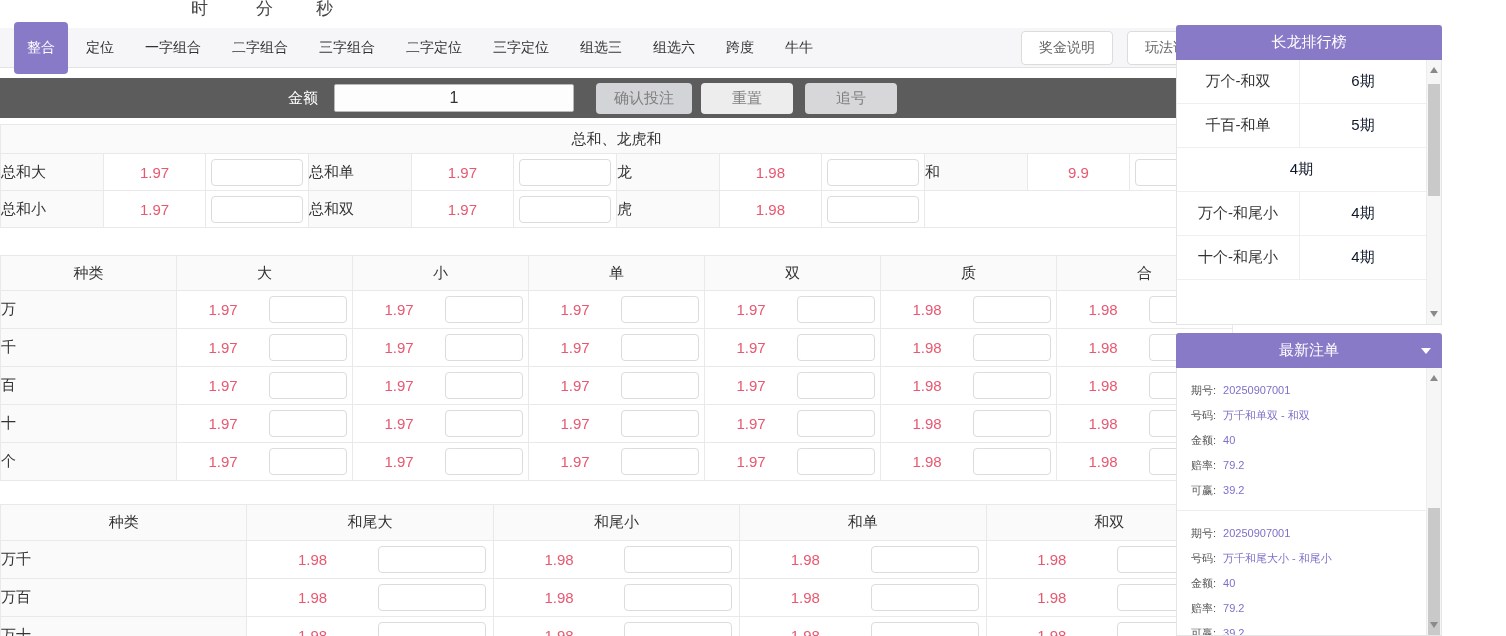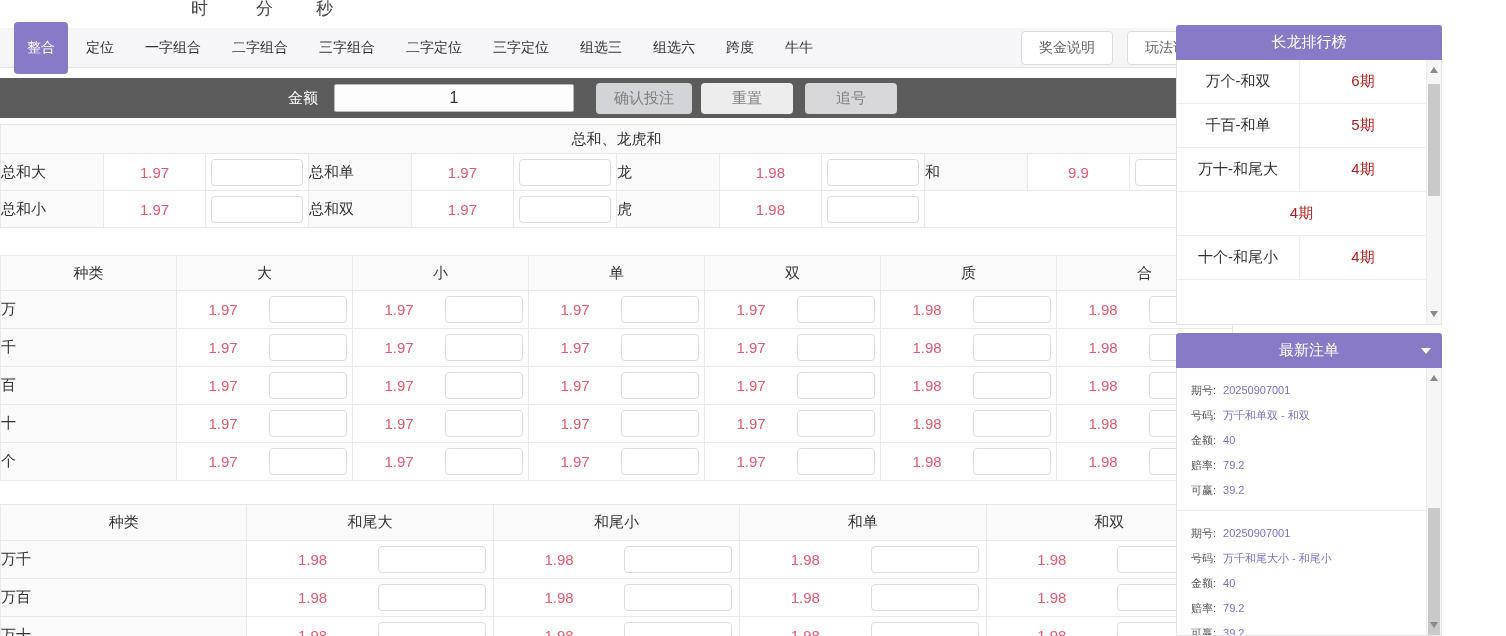--- a/index.html
+++ b/index.html
@@ -83,21 +83,21 @@
     border-left:5px solid transparent; border-right:5px solid transparent; border-top:6px solid #fff;
     cursor:pointer;
   }
   .panel-body { background:#fff; border:1px solid #e5e5e5; border-top:none; position:relative; overflow:hidden; }
   .ranking-body { height:265px; }
   .orders-body  { height:268px; }
   .panel-content { margin-right:15px; }
 
   .rank-row { display:flex; height:44px; border-bottom:1px solid #efefef; font-size:15px; cursor:pointer; }
   .rank-name { width:123px; border-right:1px solid #efefef; display:flex; align-items:center; justify-content:center; color:#333; }
-  .rank-count { flex:1; display:flex; align-items:center; justify-content:center; color:#b91c1c; }
+  .rank-count { flex:1; display:flex; align-items:center; justify-content:center; color:#0f172a; }
 
   .order-entry { padding:10px 0 7px 14px; font-size:11px; }
   .order-entry + .order-entry { border-top:1px solid #ededed; }
   .order-line { height:25px; line-height:25px; display:flex; white-space:nowrap; }
   .o-label { color:#555; margin-right:7px; }
   .o-value { color:#7e6fc8; }
 
   
   .scrollbar { position:absolute; top:0; right:0; bottom:0; width:15px; background:#f6f6f6; border-left:1px solid #ededed; }
   .sb-btn { position:absolute; left:0; width:14px; height:16px; display:flex; align-items:center; justify-content:center; cursor:pointer; }
@@ -493,24 +493,24 @@
       <div class="panel-content" id="ranking-rows">
           <div class="rank-row">
             <span class="rank-name">万个-和双</span>
             <span class="rank-count">6期</span>
           </div>
           <div class="rank-row">
             <span class="rank-name">千百-和单</span>
             <span class="rank-count">5期</span>
           </div>
           <div class="rank-row">
-            <span class="rank-name">万十-和尾大</span>
             <span class="rank-count">4期</span>
           </div>
           <div class="rank-row">
+            <span class="rank-name">万个-和尾小</span>
             <span class="rank-count">4期</span>
           </div>
           <div class="rank-row">
             <span class="rank-name">十个-和尾小</span>
             <span class="rank-count">4期</span>
           </div>
         </div>
       <div class="scrollbar">
         <div class="sb-btn sb-up">
             <div class="tri-up"></div>

